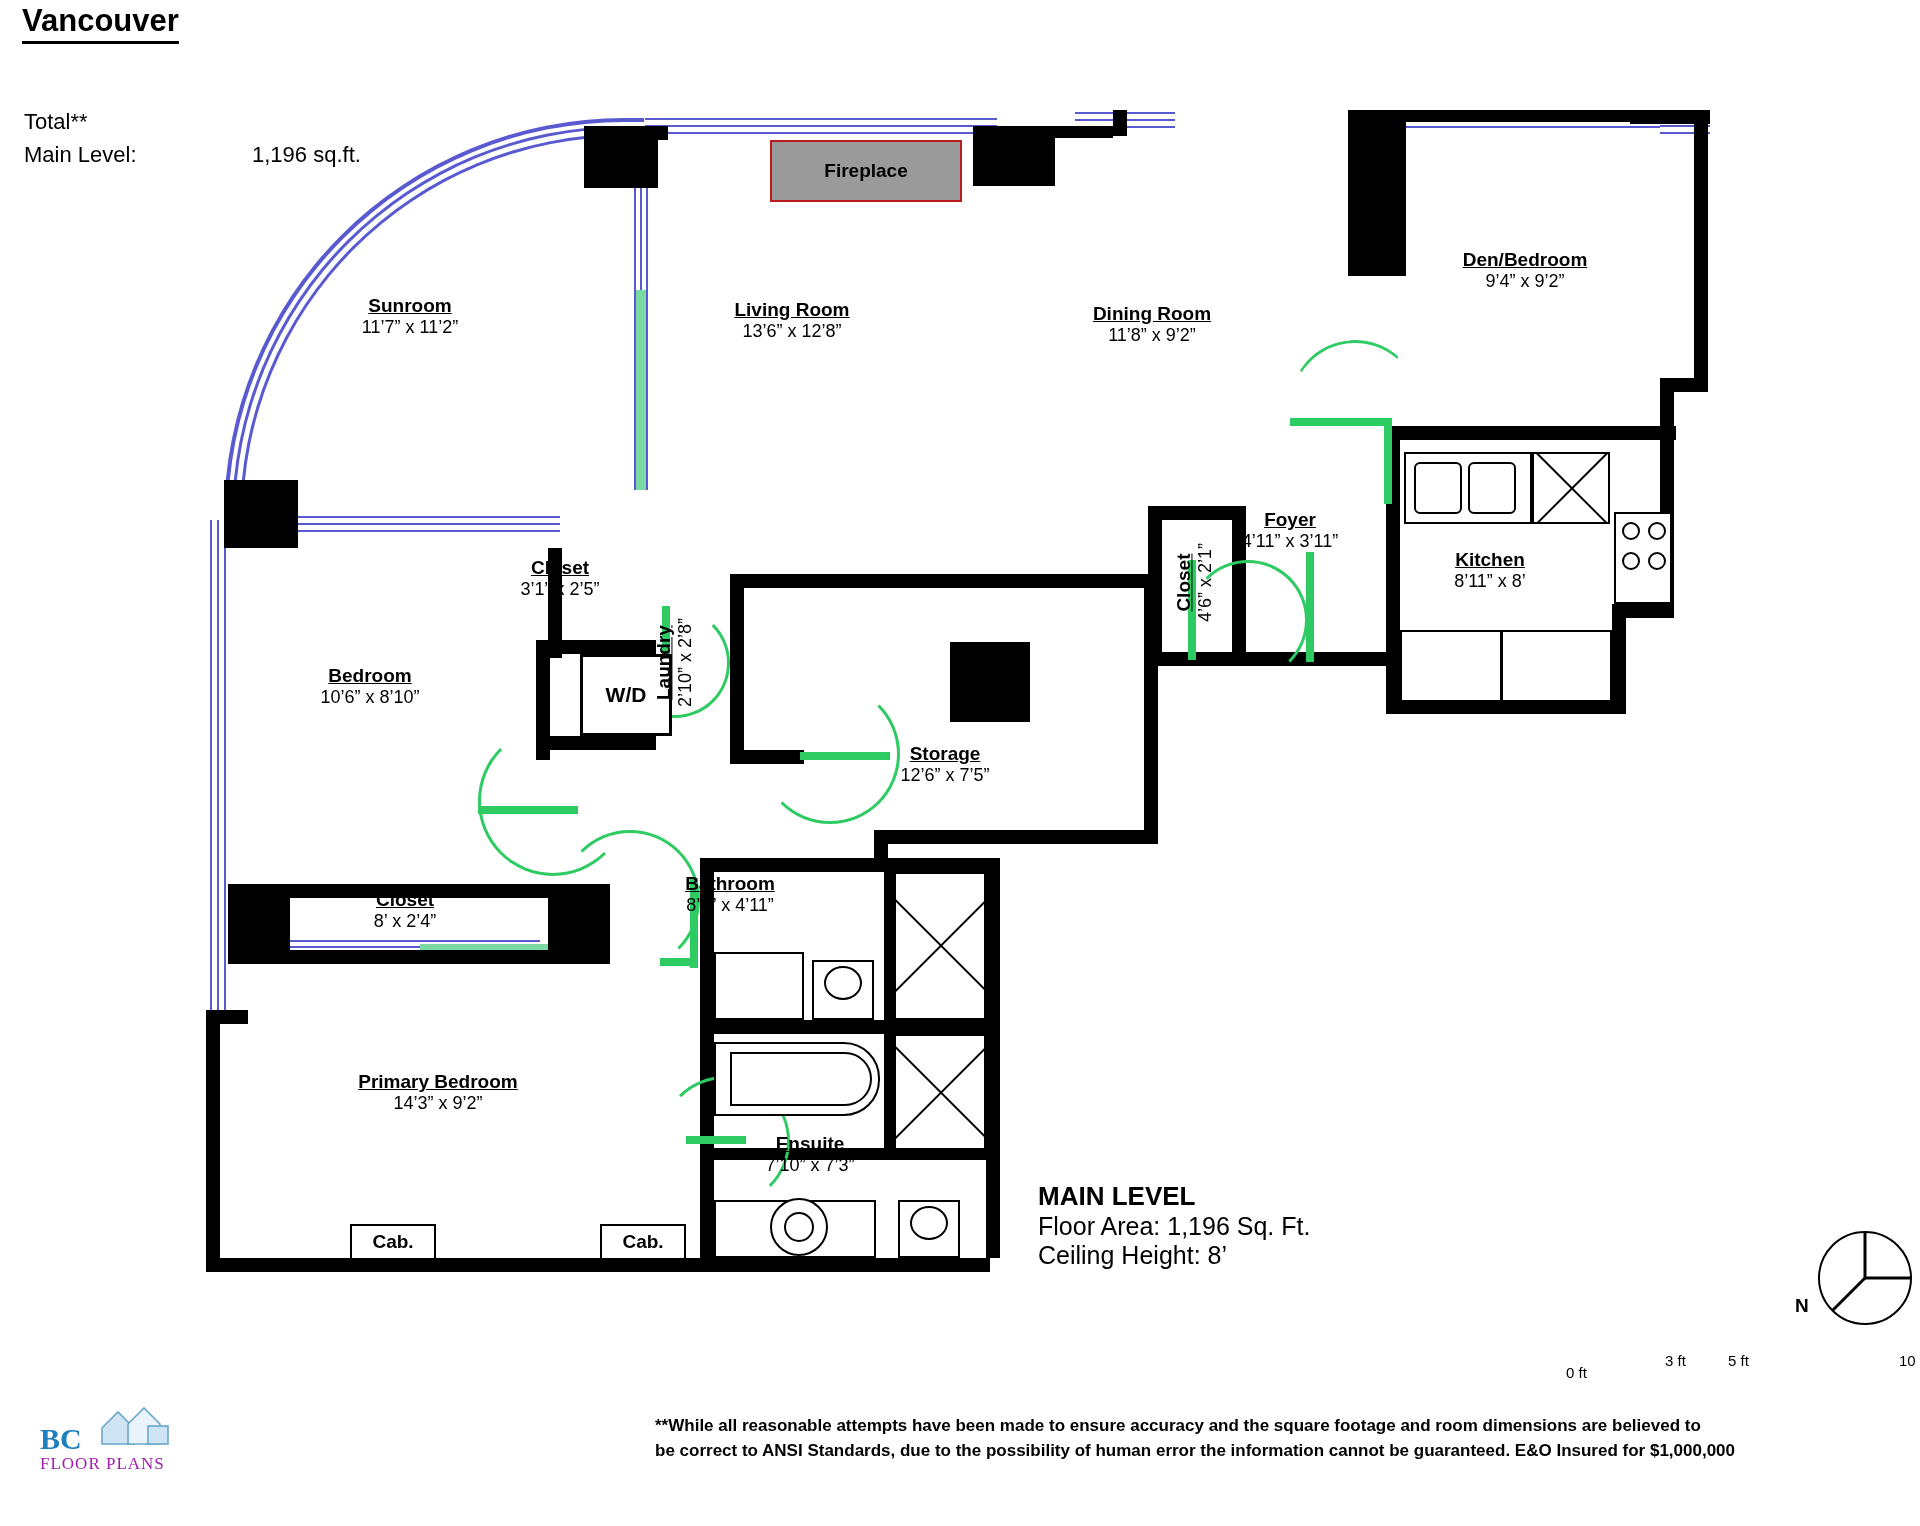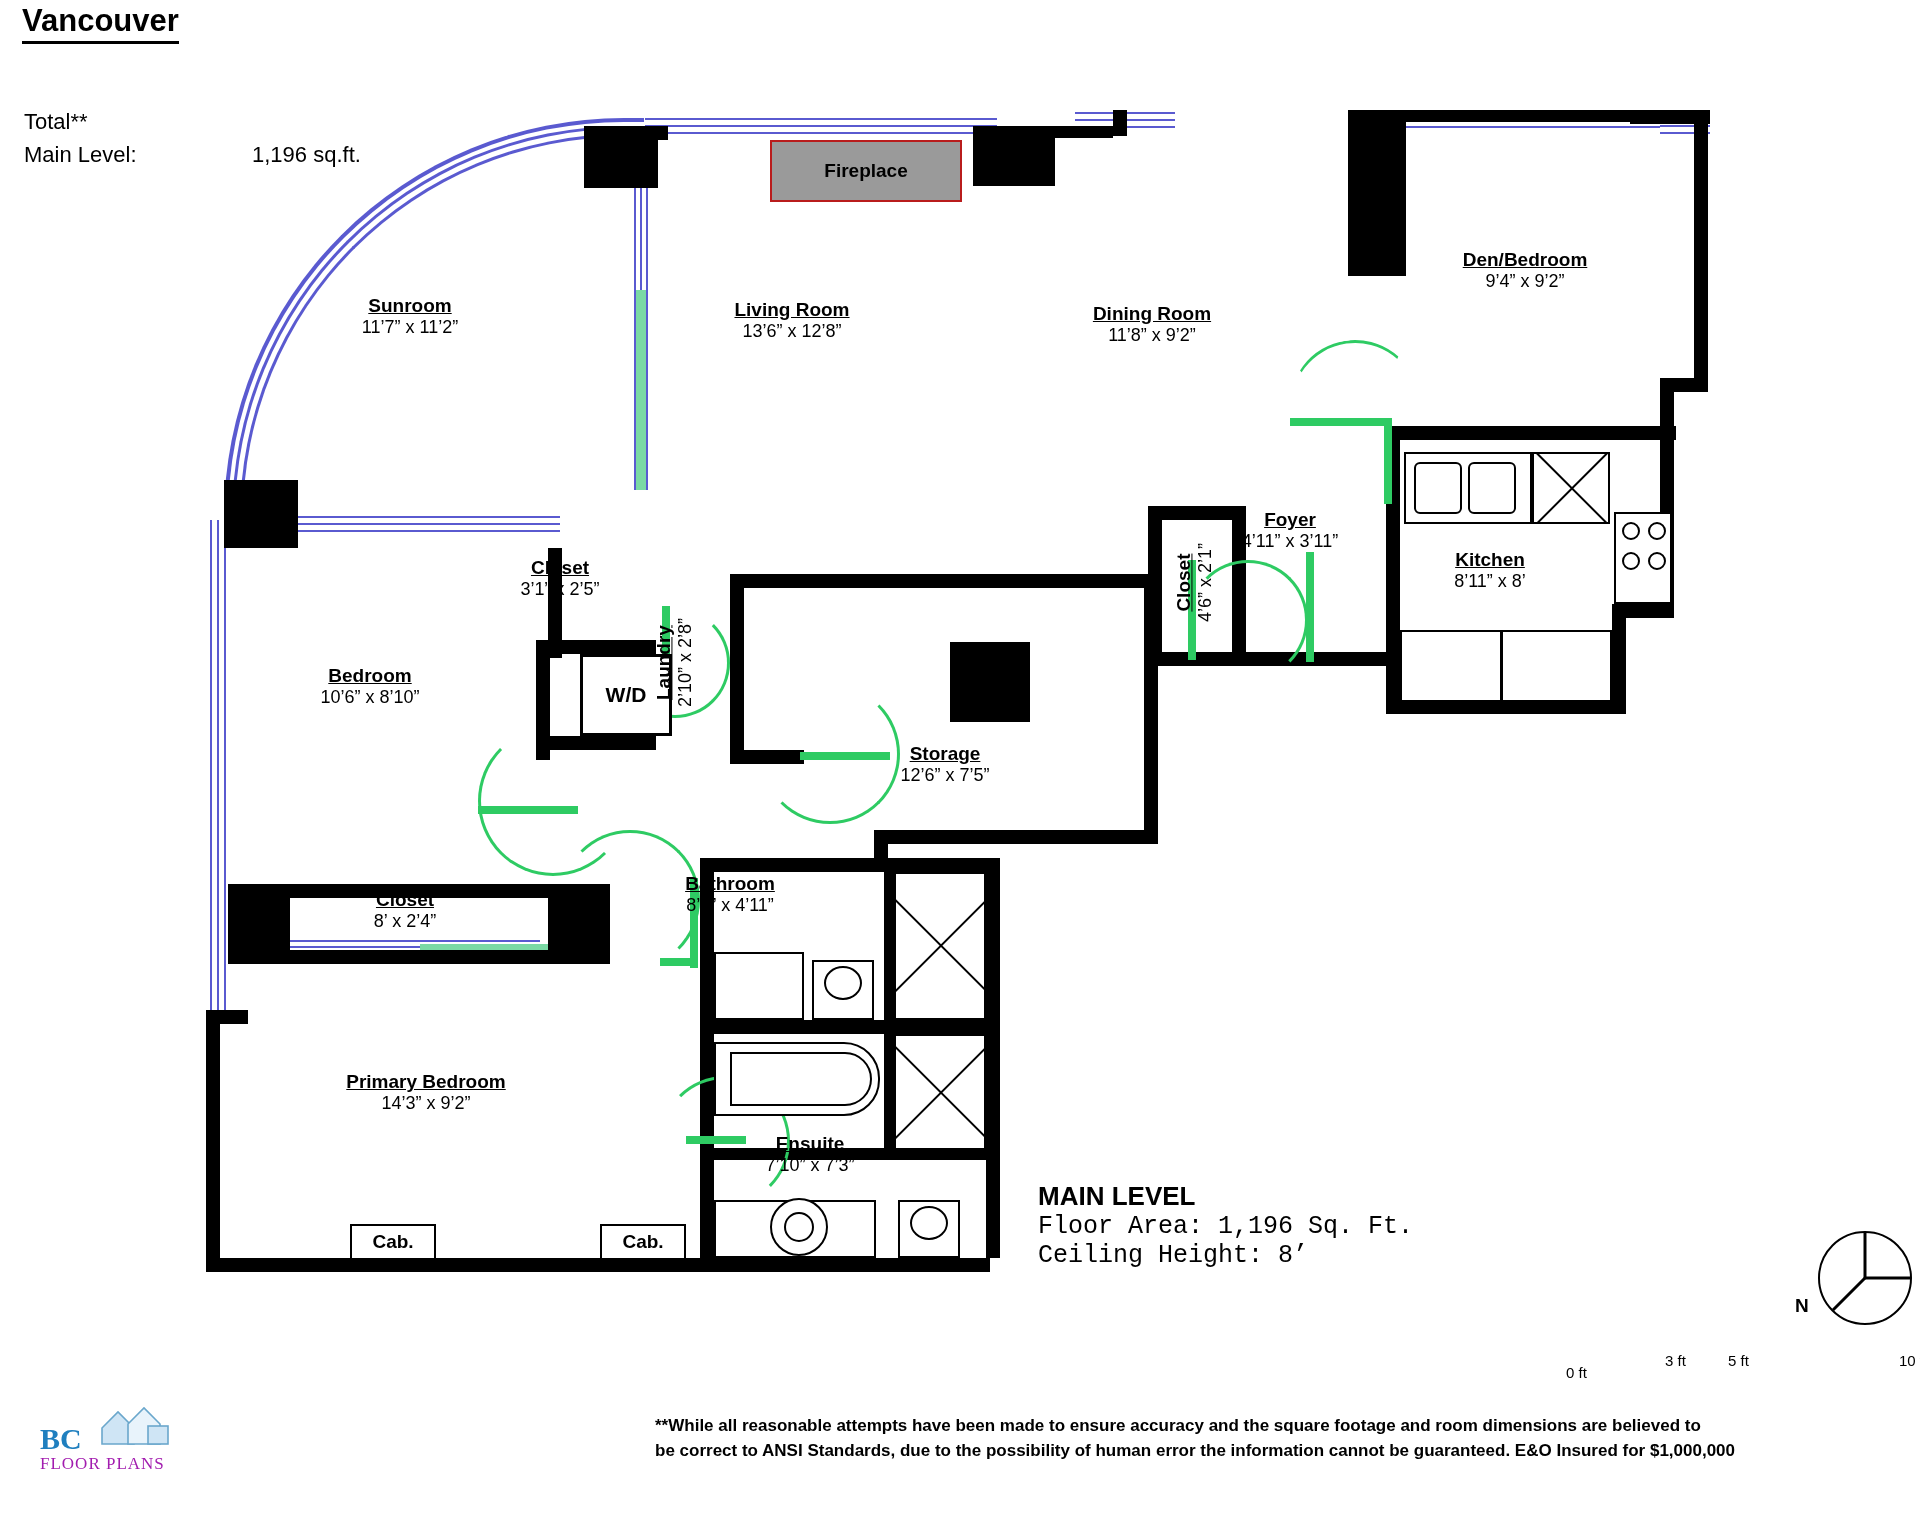--- a/index.html
+++ b/index.html
@@ -133,21 +133,21 @@
     font-weight: bold; font-size: 19px;
   }
 
   
   .mainlevel {
     position: absolute;
     left: 1038px; top: 1181px;
     color: #000;
   }
   .mainlevel .h { font-size: 26px; font-weight: bold; }
-  .mainlevel .r { font-size: 25px; font-family: Liberation Mono, monospace; }
+  .mainlevel .r { font-size: 25px; }
 
   
   .compass { position: absolute; left: 1815px; top: 1228px; width: 100px; height: 100px; }
   .compass-n {
     position: absolute; left: 1795px; top: 1295px;
     font-size: 19px; font-weight: bold; color: #000;
   }
   .scalebar { position: absolute; left: 1573px; top: 1364px; width: 1137px; }
   .scale-ticklabels { position: absolute; left: 1566px; top: 1352px; width: 360px; height: 18px; }
   .scale-ticklabels span { position: absolute; font-size: 15px; color: #000; }
@@ -395,21 +395,21 @@
   <div class="room-label" style="left:300px; top:888px; width:210px;">
     <span class="nm">Closet</span>
     <span class="dm">8’  x 2’4”</span>
   </div>
 
   <div class="room-label" style="left:620px; top:872px; width:220px;">
     <span class="nm">Bathroom</span>
     <span class="dm">8’2” x 4’11”</span>
   </div>
 
-  <div class="room-label" style="left:276px; top:1070px; width:300px;">
+  <div class="room-label" style="left:288px; top:1070px; width:300px;">
     <span class="nm">Primary Bedroom</span>
     <span class="dm">14’3” x 9’2”</span>
   </div>
 
   <div class="room-label" style="left:700px; top:1132px; width:220px;">
     <span class="nm">Ensuite</span>
     <span class="dm">7’10” x 7’3”</span>
   </div>
 
   <div class="mainlevel">

